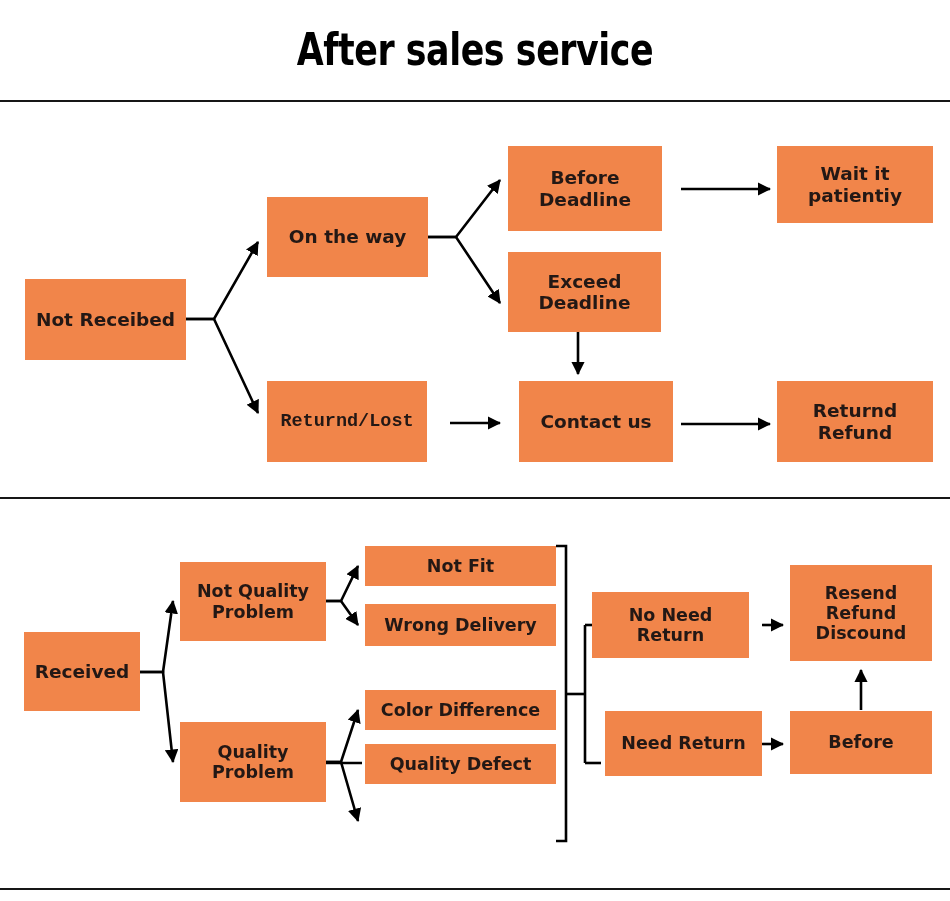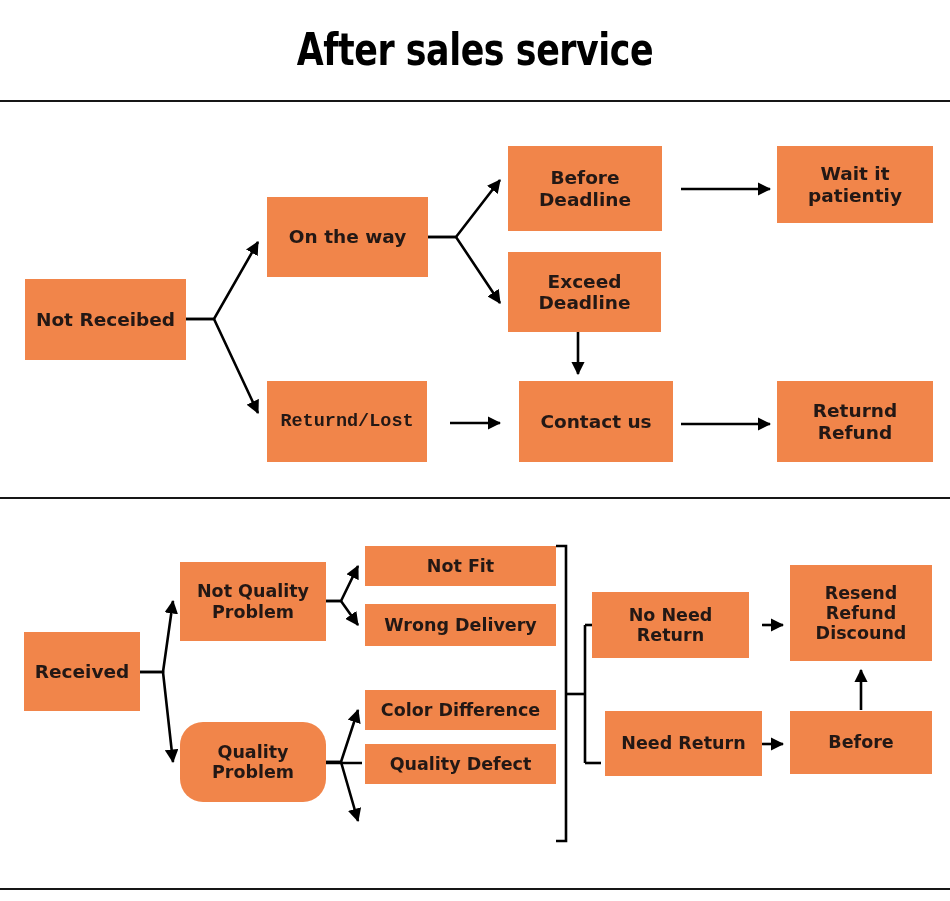--- a/index.html
+++ b/index.html
@@ -107,21 +107,21 @@
 Deadline</div>
   <div class="node fs18" style="left:508px;top:381px;width:154px;height:81px;margin-left:11px;">Contact us</div>
   <div class="node fs18" style="left:777px;top:146px;width:156px;height:77px;">Wait it
 patientiy</div>
   <div class="node fs18" style="left:777px;top:381px;width:156px;height:81px;">Returnd
 Refund</div>
 
   <div class="node fs18" style="left:24px;top:632px;width:116px;height:79px;">Received</div>
   <div class="node fs17" style="left:180px;top:562px;width:146px;height:79px;">Not Quality
 Problem</div>
-  <div class="node fs17" style="left:180px;top:722px;width:146px;height:80px;border-radius:23px;">Quality
+  <div class="node fs17" style="left:180px;top:722px;width:146px;height:80px;">Quality
 Problem</div>
   <div class="node fs17" style="left:365px;top:546px;width:191px;height:40px;">Not Fit</div>
   <div class="node fs17" style="left:365px;top:604px;width:191px;height:42px;">Wrong Delivery</div>
   <div class="node fs17" style="left:365px;top:690px;width:191px;height:40px;">Color Difference</div>
   <div class="node fs17" style="left:365px;top:744px;width:191px;height:40px;">Quality Defect</div>
   <div class="node fs17" style="left:592px;top:592px;width:157px;height:66px;">No Need
 Return</div>
   <div class="node fs17" style="left:605px;top:711px;width:157px;height:65px;">Need Return</div>
   <div class="node fs17" style="left:790px;top:565px;width:142px;height:96px;">Resend
 Refund

